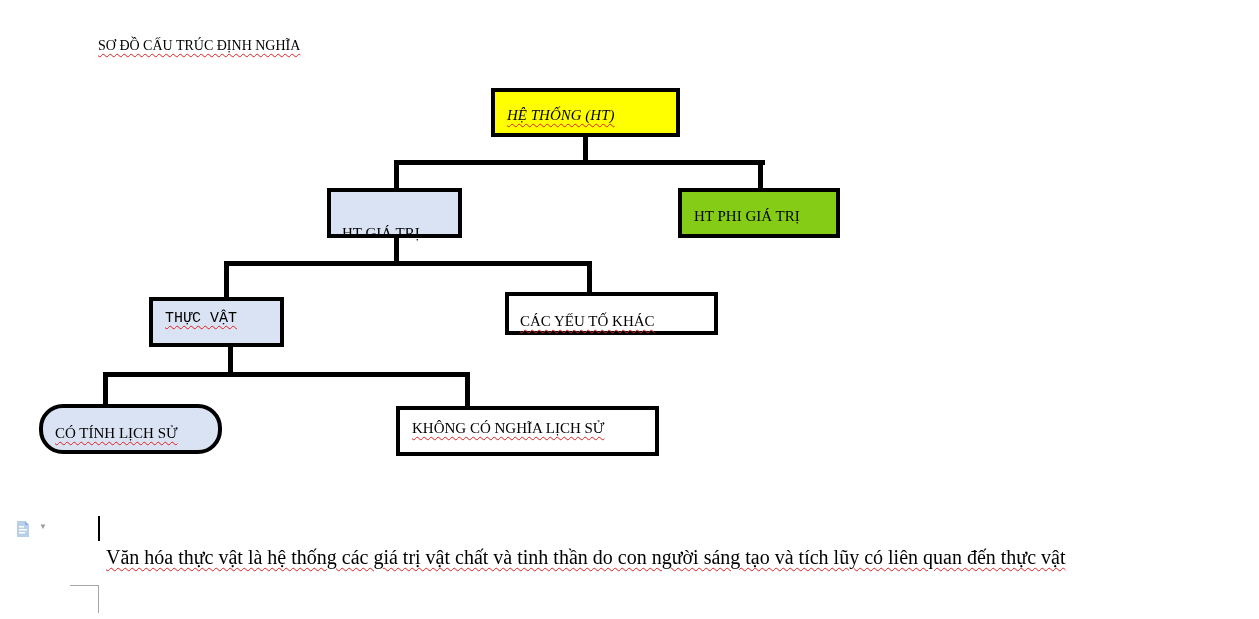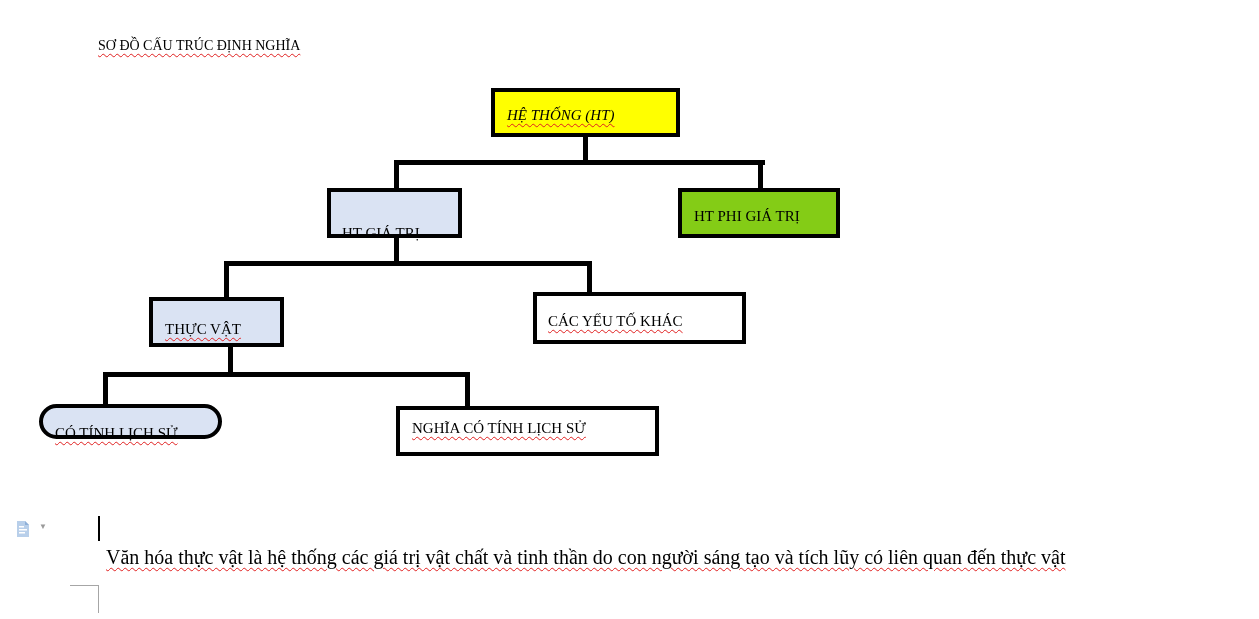--- a/index.html
+++ b/index.html
@@ -60,33 +60,33 @@
 
 <div class="box" style="left:327px; top:188px; width:135px; height:50px; background:#dae3f3;">
   <span class="lbl" style="left:11px; top:32px;"><span>HT GIÁ TRỊ</span></span>
 </div>
 
 <div class="box" style="left:678px; top:188px; width:162px; height:50px; background:#84cc16;">
   <span class="lbl" style="left:12px; top:15px;">HT PHI GIÁ TRỊ</span>
 </div>
 
 <div class="box" style="left:149px; top:297px; width:135px; height:50px; background:#dae3f3;">
-  <span class="lbl sq" style="left:12px; top:19px;">THỰC VẬT</span>
+  <span class="lbl sq" style="left:12px; top:9px;font-family:Liberation Mono, monospace;">THỰC VẬT</span>
 </div>
 
-<div class="box" style="left:505px; top:292px; width:213px; height:52px; background:#ffffff;margin-left:28px;">
+<div class="box" style="left:505px; top:292px; width:213px; height:43px; background:#ffffff;">
   <span class="lbl sq" style="left:11px; top:16px;">CÁC YẾU TỐ KHÁC</span>
 </div>
 
-<div class="box" style="left:39px; top:404px; width:183px; height:35px; background:#dae3f3;border-radius:24px;">
+<div class="box" style="left:39px; top:404px; width:183px; height:50px; background:#dae3f3;border-radius:24px;">
   <span class="lbl sq" style="left:12px; top:16px;">CÓ TÍNH LỊCH SỬ</span>
 </div>
 
 <div class="box" style="left:396px; top:406px; width:263px; height:50px; background:#ffffff;">
-  <span class="lbl sq" style="left:12px; top:9px;">NGHĨA CÓ TÍNH LỊCH SỬ</span>
+  <span class="lbl sq" style="left:12px; top:9px;">KHÔNG CÓ NGHĨA LỊCH SỬ</span>
 </div>
 
 <div class="abs paste-icon">
   <svg width="18" height="18" viewBox="0 0 18 18">
     <path d="M2 1 H10 L14 5 V17 H2 Z" fill="#b8cfea"></path>
     <path d="M10 1 V5 H14" fill="#8fb0d8"></path>
     <rect x="4" y="6" width="5" height="1.5" fill="#ffffff"></rect>
     <rect x="4" y="9" width="8" height="1.5" fill="#ffffff"></rect>
     <rect x="4" y="12" width="6" height="1.5" fill="#ffffff"></rect>
   </svg>

